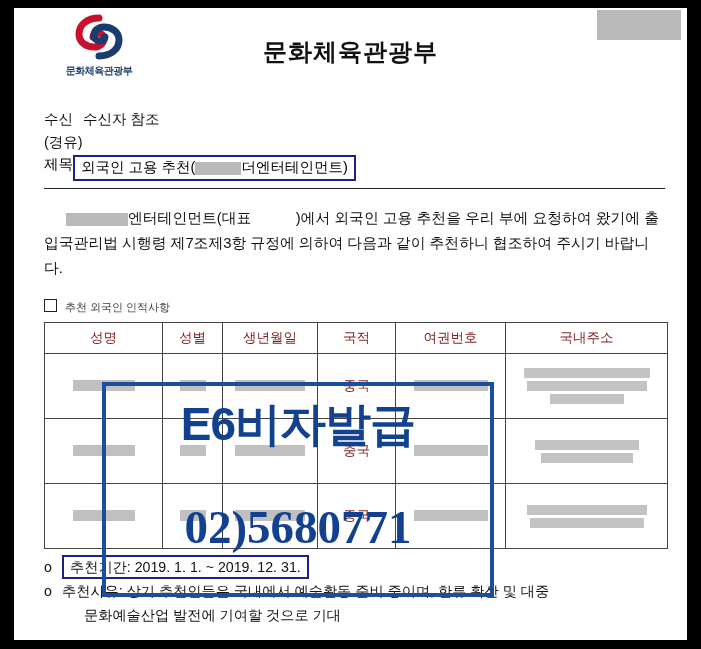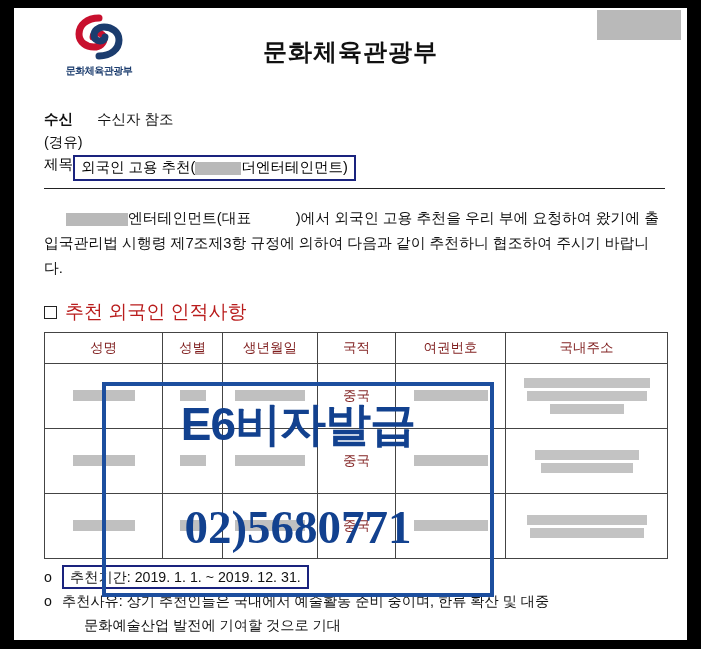--- a/index.html
+++ b/index.html
@@ -72,21 +72,21 @@
     left: 30px;
     right: 22px;
     top: 100px;
   }
   .line {
     font-size: 14.5px;
     color: #111;
     line-height: 23px;
     white-space: nowrap;
   }
-  .line .lbl { margin-right: 24px; font-weight: bold; }
+  .line .lbl { margin-right: 10px; }
   .blk {
     display: inline-block;
     background: #b9b9b9;
     vertical-align: middle;
     height: 13px;
   }
   .subject-row {
     margin-top: 1px;
     display: flex;
   }
@@ -104,22 +104,22 @@
   .para {
     margin-top: 17px;
     font-size: 14.8px;
     line-height: 25px;
     color: #111;
   }
   .para .indent { display: inline-block; width: 22px; }
   
   .section {
     margin-top: 18px;
-    font-size: 19px;
-    color: #b91c1c;
+    font-size: 11px;
+    color: #404040;
   }
   .chk {
     display: inline-block;
     width: 11px;
     height: 11px;
     border: 1.3px solid #222;
     margin-right: 8px;
     vertical-align: -1px;
   }
   

